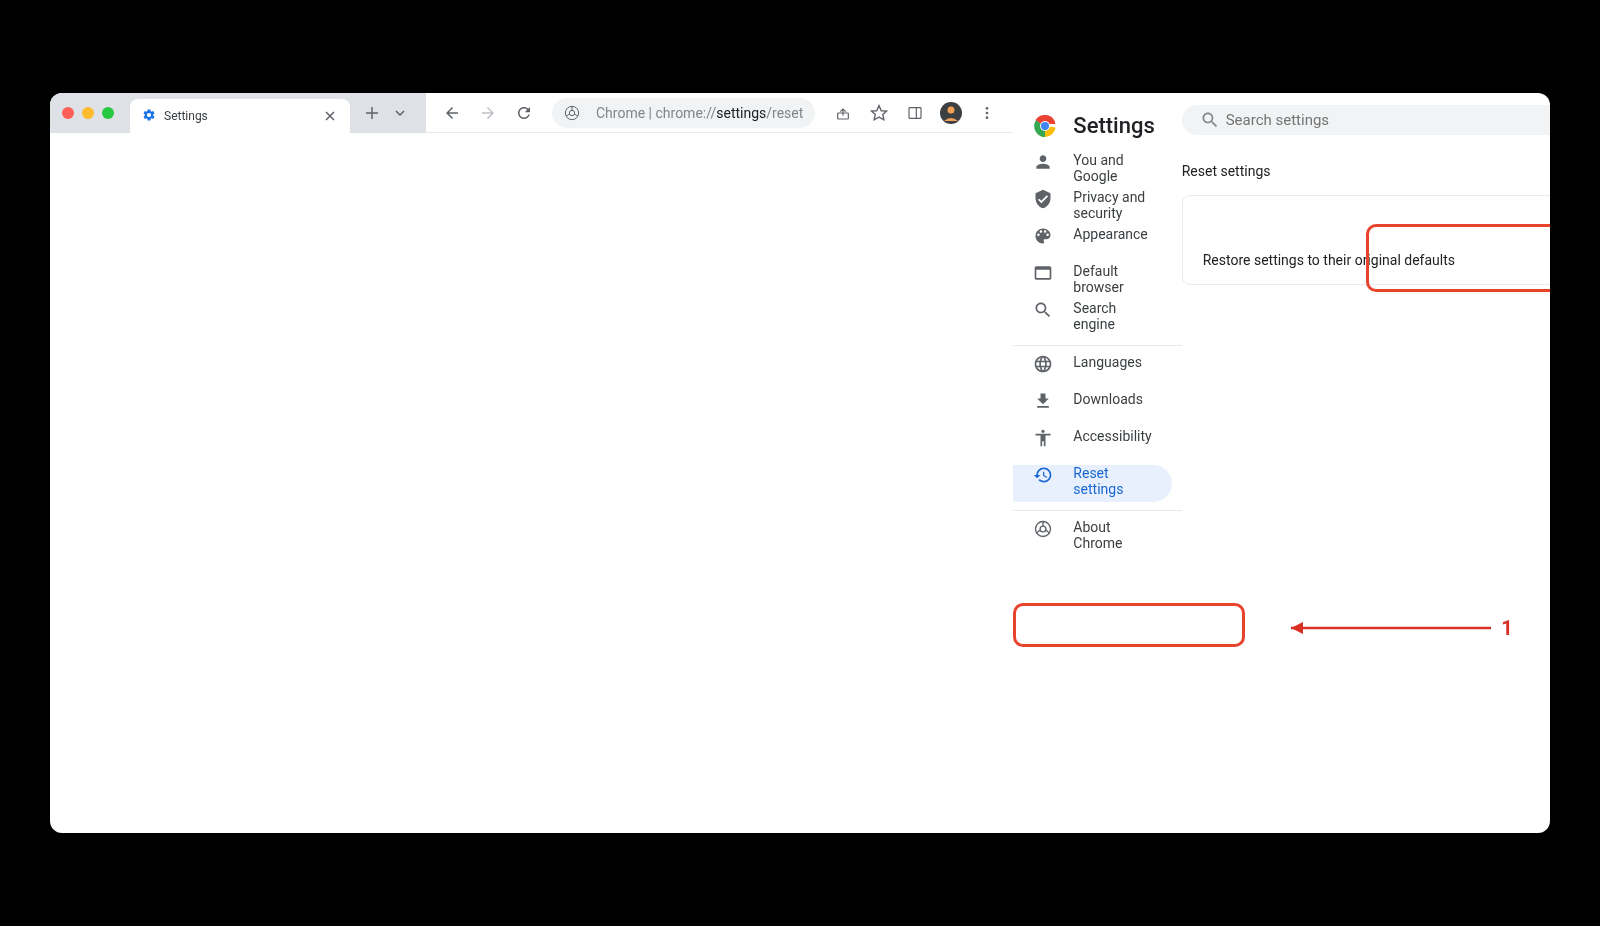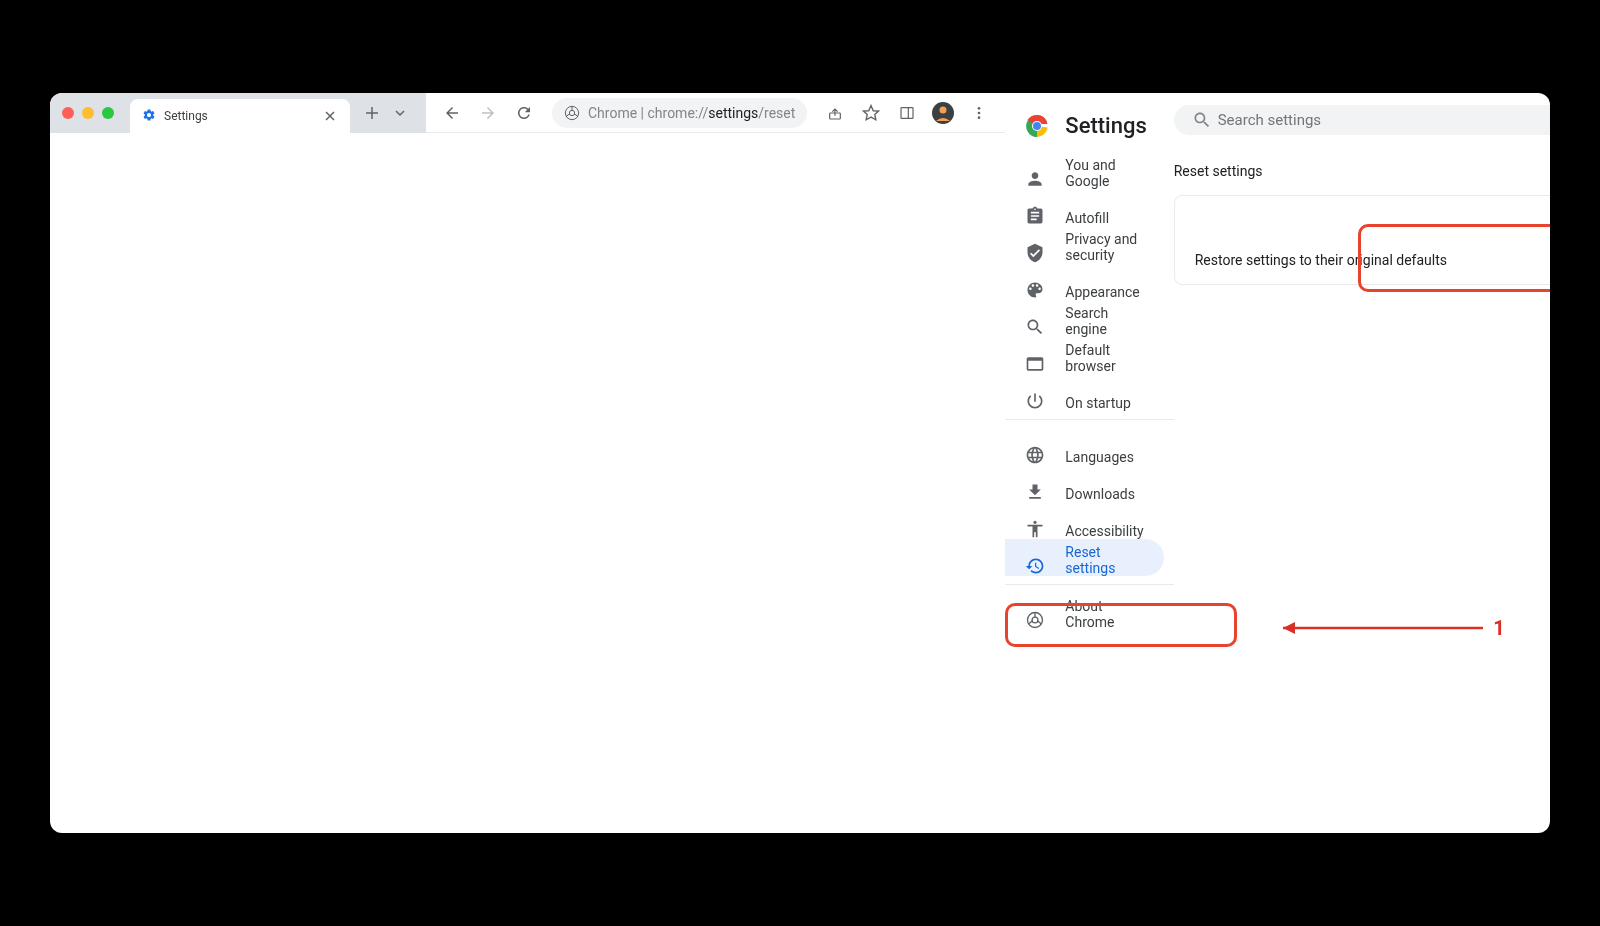--- a/index.html
+++ b/index.html
@@ -12,30 +12,30 @@
 .tl.yellow { background: #febc2e; }
 .tl.green { background: #28c840; }
 .tab { background: #fff; height: 34px; margin-top: 6px; border-radius: 8px 8px 0 0; display: flex; align-items: center; padding: 0 12px; gap: 8px; min-width: 220px; font-size: 12px; color: #3c4043; }
 .tab-icon svg { width: 14px; height: 14px; }
 .tab-close { margin-left: auto; width: 16px; height: 16px; display: flex; align-items: center; justify-content: center; color: #5f6368; cursor: pointer; }
 .new-tab { width: 28px; height: 28px; display: flex; align-items: center; justify-content: center; color: #5f6368; cursor: pointer; margin-left: 8px; }
 .tab-dropdown { margin-left: auto; width: 28px; height: 28px; display: flex; align-items: center; justify-content: center; color: #5f6368; cursor: pointer; }
 .toolbar { height: 40px; background: #fff; border-bottom: 1px solid #e8eaed; display: flex; align-items: center; padding: 0 10px; gap: 4px; }
 .tb-btn { width: 32px; height: 32px; display: flex; align-items: center; justify-content: center; color: #5f6368; border-radius: 50%; cursor: pointer; }
 .tb-btn.disabled { color: #bdc1c6; cursor: default; }
-.address-bar { flex: 1; height: 30px; background: #f1f3f4; border-radius: 15px; display: flex; align-items: center; padding: 0 12px; gap: 8px; margin: 0 8px; font-size: 14px; color: #5f6368; }
+.address-bar { flex: 1; height: 30px; background: #f1f3f4; border-radius: 15px; display: flex; align-items: center; padding: 0 12px; gap: 16px; margin: 0 8px; font-size: 14px; color: #5f6368; }
 .address-bar .url-strong { color: #202124; font-weight: 400; }
 .address-bar .url-light { color: #80868b; }
 .content { flex: 1; display: flex; overflow: hidden; position: relative; }
 .sidebar { width: 288px; padding-top: 12px; }
 .page-header { display: flex; align-items: center; gap: 16px; padding: 8px 20px 14px 20px; }
 .chrome-logo { width: 24px; height: 24px; }
 .page-title { font-size: 22px; color: #202124; font-weight: 500; }
 .nav-list { list-style: none; }
-.nav-item { display: flex; align-items: flex-end; gap: 20px; padding: 0 20px; height: 37px; font-size: 14px; color: #3c4043; cursor: pointer; border-radius: 0 20px 20px 0; margin-right: 10px; }
+.nav-item { display: flex; align-items: flex-start; gap: 20px; padding: 0 20px; height: 37px; font-size: 14px; color: #3c4043; cursor: pointer; border-radius: 0 20px 20px 0; margin-right: 10px; }
 .nav-item .nav-icon { width: 20px; height: 20px; display: flex; align-items: center; justify-content: center; color: #5f6368; }
 .nav-item .ext-icon { width: 16px; height: 16px; display: flex; align-items: center; justify-content: center; color: #5f6368; margin-left: 8px; }
 .nav-item.active { background: #e8f0fe; color: #1967d2; }
 .nav-item.active .nav-icon { color: #1967d2; }
 .nav-divider { height: 1px; background: #e8eaed; margin: 8px 0; }
 .main { flex: 1; padding-top: 12px; }
 .search-wrap { width: 640px; margin-bottom: 28px; }
 .search-box { background: #f1f3f4; border-radius: 22px; height: 30px; display: flex; align-items: center; padding: 0 18px; gap: 6px; }
 .search-box input { border: none; background: transparent; outline: none; font-size: 15px; flex: 1; color: #202124; }
 .section-title { font-size: 14px; color: #202124; padding: 0 0 16px 0; width: 640px; }
@@ -167,64 +167,48 @@
             <span class="nav-icon">
               <svg width="20" height="20" viewBox="0 0 24 24" fill="currentColor">
                 <path d="M12 12c2.21 0 4-1.79 4-4s-1.79-4-4-4-4 1.79-4 4 1.79 4 4 4zm0 2c-2.67 0-8 1.34-8 4v2h16v-2c0-2.66-5.33-4-8-4z"></path>
               </svg>
             </span>
             <span>You and Google</span>
           </li>
         <li class="nav-item">
             <span class="nav-icon">
               <svg width="20" height="20" viewBox="0 0 24 24" fill="currentColor">
-                <path d="M19 3h-4.18C14.4 1.84 13.3 1 12 1c-1.3 0-2.4.84-2.82 2H5c-1.1 0-2 .9-2 2v14c0 1.1.9 2 2 2h14c1.1 0 2-.9 2-2V5c0-1.1-.9-2-2-2zm-7 0c.55 0 1 .45 1 1s-.45 1-1 1-1-.45-1-1 .45-1 1-1zm2 14H7v-2h7v2zm3-4H7v-2h10v2zm0-4H7V7h10v2z"></path>
-              </svg>
-            </span>
-            <span>Autofill</span>
-          </li>
-        <li class="nav-item">
-            <span class="nav-icon">
-              <svg width="20" height="20" viewBox="0 0 24 24" fill="currentColor">
                 <path d="M12 1L3 5v6c0 5.55 3.84 10.74 9 12 5.16-1.26 9-6.45 9-12V5l-9-4zm-2 16l-4-4 1.41-1.41L10 14.17l6.59-6.59L18 9l-8 8z"></path>
               </svg>
             </span>
             <span>Privacy and security</span>
           </li>
         <li class="nav-item">
             <span class="nav-icon">
               <svg width="20" height="20" viewBox="0 0 24 24" fill="currentColor">
                 <path d="M12 3c-4.97 0-9 4.03-9 9s4.03 9 9 9c.83 0 1.5-.67 1.5-1.5 0-.39-.15-.74-.39-1.01-.23-.26-.38-.61-.38-.99 0-.83.67-1.5 1.5-1.5H16c2.76 0 5-2.24 5-5 0-4.42-4.03-8-9-8zm-5.5 9c-.83 0-1.5-.67-1.5-1.5S5.67 9 6.5 9 8 9.67 8 10.5 7.33 12 6.5 12zm3-4C8.67 8 8 7.33 8 6.5S8.67 5 9.5 5s1.5.67 1.5 1.5S10.33 8 9.5 8zm5 0c-.83 0-1.5-.67-1.5-1.5S13.67 5 14.5 5s1.5.67 1.5 1.5S15.33 8 14.5 8zm3 4c-.83 0-1.5-.67-1.5-1.5S16.67 9 17.5 9s1.5.67 1.5 1.5-.67 1.5-1.5 1.5z"></path>
               </svg>
             </span>
             <span>Appearance</span>
           </li>
         <li class="nav-item">
             <span class="nav-icon">
               <svg width="20" height="20" viewBox="0 0 24 24" fill="currentColor">
+                <path d="M20 4H4c-1.1 0-2 .9-2 2v12c0 1.1.9 2 2 2h16c1.1 0 2-.9 2-2V6c0-1.1-.9-2-2-2zm0 14H4V8h16v10z"></path>
+              </svg>
+            </span>
+            <span>Default browser</span>
+          </li>
+        <li class="nav-item">
+            <span class="nav-icon">
+              <svg width="20" height="20" viewBox="0 0 24 24" fill="currentColor">
                 <path d="M15.5 14h-.79l-.28-.27C15.41 12.59 16 11.11 16 9.5 16 5.91 13.09 3 9.5 3S3 5.91 3 9.5 5.91 16 9.5 16c1.61 0 3.09-.59 4.23-1.57l.27.28v.79l5 4.99L20.49 19l-4.99-5zm-6 0C7.01 14 5 11.99 5 9.5S7.01 5 9.5 5 14 7.01 14 9.5 11.99 14 9.5 14z"></path>
               </svg>
             </span>
             <span>Search engine</span>
-          </li>
-        <li class="nav-item">
-            <span class="nav-icon">
-              <svg width="20" height="20" viewBox="0 0 24 24" fill="currentColor">
-                <path d="M20 4H4c-1.1 0-2 .9-2 2v12c0 1.1.9 2 2 2h16c1.1 0 2-.9 2-2V6c0-1.1-.9-2-2-2zm0 14H4V8h16v10z"></path>
-              </svg>
-            </span>
-            <span>Default browser</span>
-          </li>
-        <li class="nav-item">
-            <span class="nav-icon">
-              <svg width="20" height="20" viewBox="0 0 24 24" fill="currentColor">
-                <path d="M13 3h-2v10h2V3zm4.83 2.17l-1.42 1.42C17.99 7.86 19 9.81 19 12c0 3.87-3.13 7-7 7s-7-3.13-7-7c0-2.19 1.01-4.14 2.58-5.42L6.17 5.17C4.23 6.82 3 9.26 3 12c0 4.97 4.03 9 9 9s9-4.03 9-9c0-2.74-1.23-5.18-3.17-6.83z"></path>
-              </svg>
-            </span>
-            <span>On startup</span>
           </li>
       </ul>
       <div class="nav-divider"></div>
       <ul class="nav-list">
         <li class="nav-item">
             <span class="nav-icon">
               <svg width="20" height="20" viewBox="0 0 24 24" fill="currentColor">
                 <path d="M11.99 2C6.47 2 2 6.48 2 12s4.47 10 9.99 10C17.52 22 22 17.52 22 12S17.52 2 11.99 2zm6.93 6h-2.95c-.32-1.25-.78-2.45-1.38-3.56 1.84.63 3.37 1.91 4.33 3.56zM12 4.04c.83 1.2 1.48 2.53 1.91 3.96h-3.82c.43-1.43 1.08-2.76 1.91-3.96zM4.26 14C4.1 13.36 4 12.69 4 12s.1-1.36.26-2h3.38c-.08.66-.14 1.32-.14 2 0 .68.06 1.34.14 2H4.26zm.82 2h2.95c.32 1.25.78 2.45 1.38 3.56-1.84-.63-3.37-1.9-4.33-3.56zm2.95-8H5.08c.96-1.66 2.49-2.93 4.33-3.56C8.81 5.55 8.35 6.75 8.03 8zM12 19.96c-.83-1.2-1.48-2.53-1.91-3.96h3.82c-.43 1.43-1.08 2.76-1.91 3.96zM14.34 14H9.66c-.09-.66-.16-1.32-.16-2 0-.68.07-1.35.16-2h4.68c.09.65.16 1.32.16 2 0 .68-.07 1.34-.16 2zm.25 5.56c.6-1.11 1.06-2.31 1.38-3.56h2.95c-.96 1.65-2.49 2.93-4.33 3.56zM16.36 14c.08-.66.14-1.32.14-2 0-.68-.06-1.34-.14-2h3.38c.16.64.26 1.31.26 2s-.1 1.36-.26 2h-3.38z"></path>
               </svg>
             </span>

